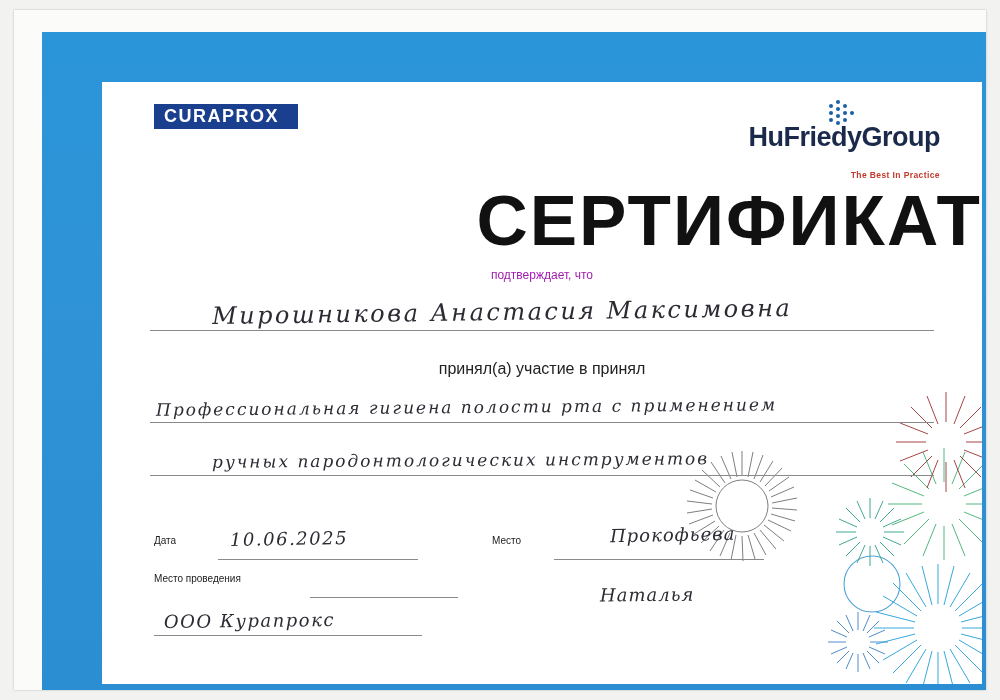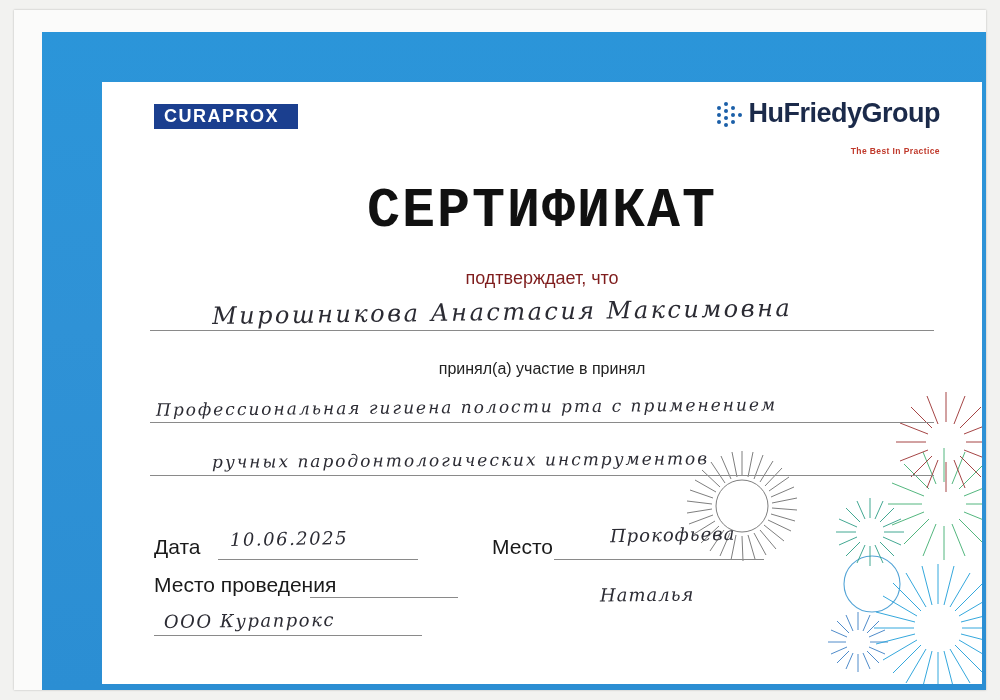--- a/index.html
+++ b/index.html
@@ -72,20 +72,21 @@
     position: absolute;
     right: 42px;
     top: 18px;
     text-align: right;
     line-height: 1;
   }
   .hufriedy-row {
     display: flex;
     align-items: center;
     justify-content: flex-end;
+    flex-direction: column;
   }
   .hf-dots {
     display: inline-block;
     width: 26px;
     height: 24px;
     margin-right: 5px;
     position: relative;
   }
   .hf-dots i {
     position: absolute;
@@ -108,36 +109,36 @@
     letter-spacing: 0.4px;
     font-weight: bold;
   }
 
   
   .title {
     position: absolute;
     left: 0;
     right: 0;
     top: 98px;
-    text-align: center;
-    font-size: 55px;
+    text-align: right;
+    font-size: 71px;
     font-weight: bold;
     letter-spacing: 2px;
     color: #111111;
-    font-family: Liberation Mono, monospace;
+    font-family: Liberation Sans, sans-serif;
   }
 
   .sub1 {
     position: absolute;
     left: 0;
     right: 0;
     top: 186px;
     text-align: center;
-    font-size: 18px;
-    color: #7f1d1d;
+    font-size: 12px;
+    color: #a21caf;
   }
 
   .sub2 {
     position: absolute;
     left: 0;
     right: 0;
     top: 278px;
     text-align: center;
     font-size: 16px;
     color: #222222;
@@ -207,21 +208,21 @@
     left: 62px;
     top: 528px;
     font-size: 18px;
     letter-spacing: 1.5px;
     transform: rotate(-0.7deg);
   }
 
   
   .lbl {
     position: absolute;
-    font-size: 21px;
+    font-size: 10px;
     color: #1a1a1a;
   }
   .lbl-date   { left: 52px;  top: 453px; }
   .lbl-place  { left: 52px;  top: 491px; }
   .lbl-lector { left: 390px; top: 453px; }
 
   .rule-date   { left: 116px; width: 200px; top: 477px; }
   .rule-place  { left: 208px; width: 148px; top: 515px; }
   .rule-lector { left: 452px; width: 210px; top: 477px; }
   .rule-org    { left: 52px;  width: 268px; top: 553px; }

